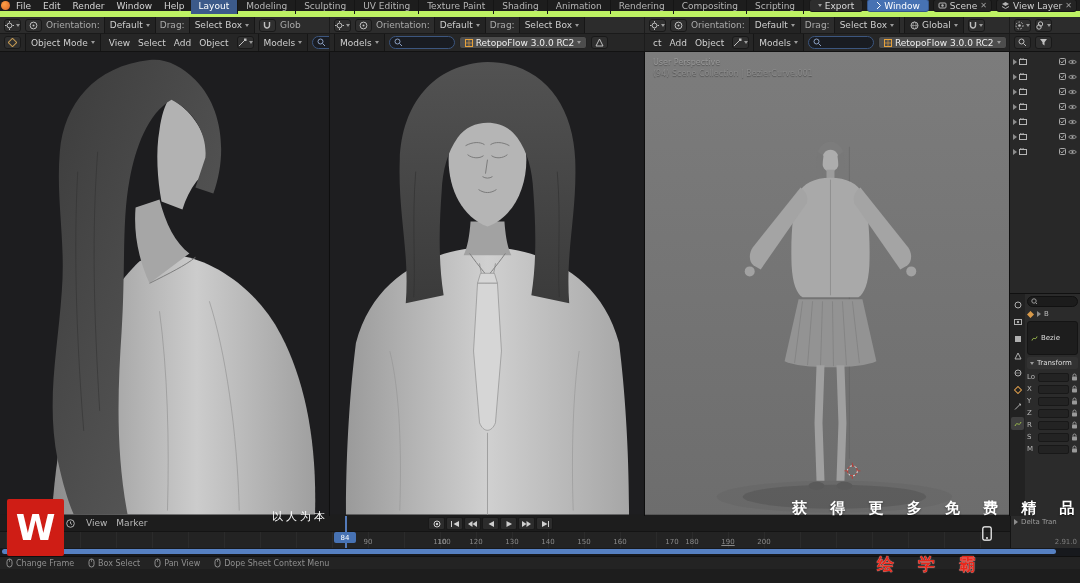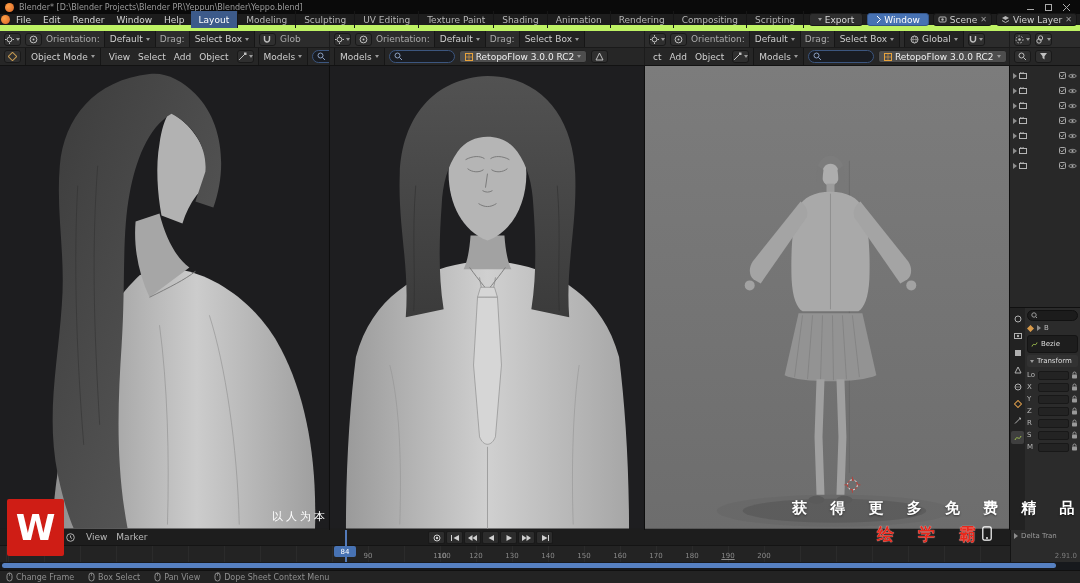--- a/index.html
+++ b/index.html
@@ -47,21 +47,21 @@
 .olrow{height:15px;display:flex;align-items:center;gap:2px;padding:0 3px}
 .olrow .sp{flex:1}
 .props{height:222px;background:#2b2b2b;display:flex}
 .ptabs{width:15px;background:#222;display:flex;flex-direction:column;align-items:center;padding-top:4px;gap:4px}
 .ptab{width:13px;height:13px;display:flex;align-items:center;justify-content:center;border-radius:2px}
 .ptab.active{background:#3f3f3f}
 .pbody{flex:1;padding:2px;font-size:7px;color:#bbb;display:flex;flex-direction:column;gap:2px}
 .psearch{height:11px;display:flex;align-items:center;gap:2px;padding:0 3px;border-radius:6px;background:#1c1c1c;border:1px solid #111}
 .psearch input{width:100%;background:transparent;border:none;outline:none;color:#ccc;font-size:7px}
 .crumb{display:flex;align-items:center;gap:3px;height:10px}
-.datablock{height:11px;display:flex;align-items:center;gap:3px;padding:8px 3px;background:#1d1d1d;border:1px solid #141414;border-radius:3px;color:#ddd}
+.datablock{height:11px;display:flex;align-items:center;gap:3px;padding:16px 3px;background:#1d1d1d;border:1px solid #141414;border-radius:3px;color:#ddd}
 .phead{height:12px;display:flex;align-items:center;gap:3px;background:#323232;border-radius:2px;padding:0 3px;color:#ddd}
 .trow{height:12px;display:flex;align-items:center;gap:2px}
 .trow .tl{width:9px;color:#b7b7b7}
 .trow .tf{flex:1;height:9px;background:#232323;border:1px solid #181818;border-radius:2px}
 
 .bottom{display:flex;height:32px}
 .timeline{width:1010px;position:relative;background:#1f1f1f}
 .tlhead{position:absolute;top:0;left:0;right:0;height:16px;background:#1d1d1d;border-bottom:1px solid #141414}
 .tlmenus{position:absolute;left:86px;top:2px;display:flex;gap:9px;color:#b8b8b8}
 .tlicon{position:absolute;left:66px;top:3px}
@@ -78,50 +78,29 @@
 .hbar{position:absolute;left:2px;top:1px;width:1054px;height:5px;background:#5680c2;border-radius:3px}
 .statusbar{height:13px;background:#232323;border-top:1px solid #101010;display:flex;align-items:center;gap:14px;padding:0 6px;color:#8f8f8f;font-size:8px}
 .sbit{display:inline-flex;align-items:center;gap:3px}
 
 .wm{position:absolute;z-index:40;color:#fff;white-space:nowrap}
 .wm-logo{left:7px;top:499px;width:57px;height:57px;background:#cf1d15;display:flex;align-items:center;justify-content:center;font-size:36px;font-weight:700;color:#fff;border-radius:2px}
 .wm-brand{left:85px;top:494px;font-size:27px;font-weight:700;letter-spacing:5px;text-shadow:0 1px 2px rgba(0,0,0,.5)}
 .wm-slogan{left:272px;top:509px;font-size:11px;letter-spacing:3px}
 .wm-founded{left:88px;top:536px;font-size:17px;letter-spacing:13px;font-weight:500;text-shadow:0 1px 2px rgba(0,0,0,.5)}
 .wm-promo{left:792px;top:499px;font-size:15px;letter-spacing:9px;font-weight:600;text-shadow:0 1px 2px rgba(0,0,0,.5)}
-.wm-badge{left:877px;top:523px;font-size:17px;font-weight:700;letter-spacing:9px;color:#e8281c;text-shadow:0 0 1px #fff}
+.wm-badge{left:877px;top:553px;font-size:17px;font-weight:700;letter-spacing:9px;color:#e8281c;text-shadow:0 0 1px #fff}
 .wm-phone{left:982px;top:526px}
 .wm-download{left:806px;top:542px;font-size:15px;font-weight:700;letter-spacing:.5px;text-shadow:0 1px 2px rgba(0,0,0,.5)}
 </style>
 </head>
 <body>
 
 <div class="app">
 
-  <div class="titlebar">
-    <span class="blogo"></span>
-    <span>Blender*  [D:\Blender Projects\Blender PR\Yeppun\Blender\Yeppo.blend]</span>
-    <div class="winbtns">
-      <span class="winbtn">
-          <svg width="7" height="7">
-            <path d="M0 5.5h7" stroke="#aaa"></path>
-          </svg>
-        </span>
-      <span class="winbtn">
-          <svg width="7" height="7">
-            <rect x="0.5" y="0.5" width="6" height="6" fill="none" stroke="#aaa"></rect>
-          </svg>
-        </span>
-      <span class="winbtn">
-          <svg width="7" height="7">
-            <path d="M0 0l7 7M7 0L0 7" stroke="#aaa"></path>
-          </svg>
-        </span>
-    </div>
-  </div>
 
   <div class="menubar">
     <span class="blogo"></span>
     <div style="display:flex">
         <span class="menu">File</span>
         <span class="menu">Edit</span>
         <span class="menu">Render</span>
         <span class="menu">Window</span>
         <span class="menu">Help</span>
       </div>
@@ -475,20 +454,24 @@
         <path d="M172,314 L180,314 L178,372 L180,430 L172,430 L170,372 Z" fill="#a0a0a0"></path>
         <path d="M192,314 L200,314 L202,372 L200,430 L192,430 L194,372 Z" fill="#a0a0a0"></path>
         <ellipse cx="172" cy="435" rx="8" ry="4" fill="#5a5a5a"></ellipse>
         <ellipse cx="200" cy="435" rx="8" ry="4" fill="#5a5a5a"></ellipse>
         <g>
           <circle cx="208" cy="420" r="5" fill="none" stroke="#e6e6e6" stroke-dasharray="2.5 2.5"></circle>
           <circle cx="208" cy="420" r="5" fill="none" stroke="#c23a32" stroke-dasharray="2.5 2.5" stroke-dashoffset="2.5"></circle>
           <path d="M208 412v4M208 424v4M200 420h4M212 420h4" stroke="#c23a32" stroke-width=".8"></path>
         </g>
       </svg>
+      <div class="overlay">
+        <div>User Perspective</div>
+        <div class="l2">(94) Scene Collection | BezierCurve.001</div>
+      </div>
     </div>
 
     <div class="sidebar">
       <div class="outliner">
           <div class="olrow">
           <span class="tri-r"></span>
           <svg width="8" height="7">
               <rect x="0.5" y="1.5" width="7" height="5" fill="none" stroke="#b5b5b5"></rect>
               <path d="M0.5 1.5L2 0h2l1 1.5" fill="none" stroke="#b5b5b5" stroke-width=".7"></path>
             </svg>
@@ -790,21 +773,21 @@
       </div>
       <div class="ruler">
           <span class="rnum" style="left: 368px;">90</span>
           <span class="rnum" style="left: 428px; margin-left: 16px;">100</span>
           <span class="rnum" style="left: 440px;">110</span>
           <span class="rnum" style="left: 476px;">120</span>
           <span class="rnum" style="left: 512px;">130</span>
           <span class="rnum" style="left: 548px;">140</span>
           <span class="rnum" style="left: 584px;">150</span>
           <span class="rnum" style="left: 620px;">160</span>
-          <span class="rnum" style="left: 656px;">170</span>
+          <span class="rnum" style="left: 672px;">170</span>
           <span class="rnum" style="left: 692px;">180</span>
           <span class="rnum" style="left: 728px; text-decoration: underline;">190</span>
           <span class="rnum" style="left: 764px;">200</span>
         </div>
       <div class="playhead">
         <span class="phlabel">84</span>
       </div>
     </div>
     <div class="tlside">
       <span class="deltarow">

